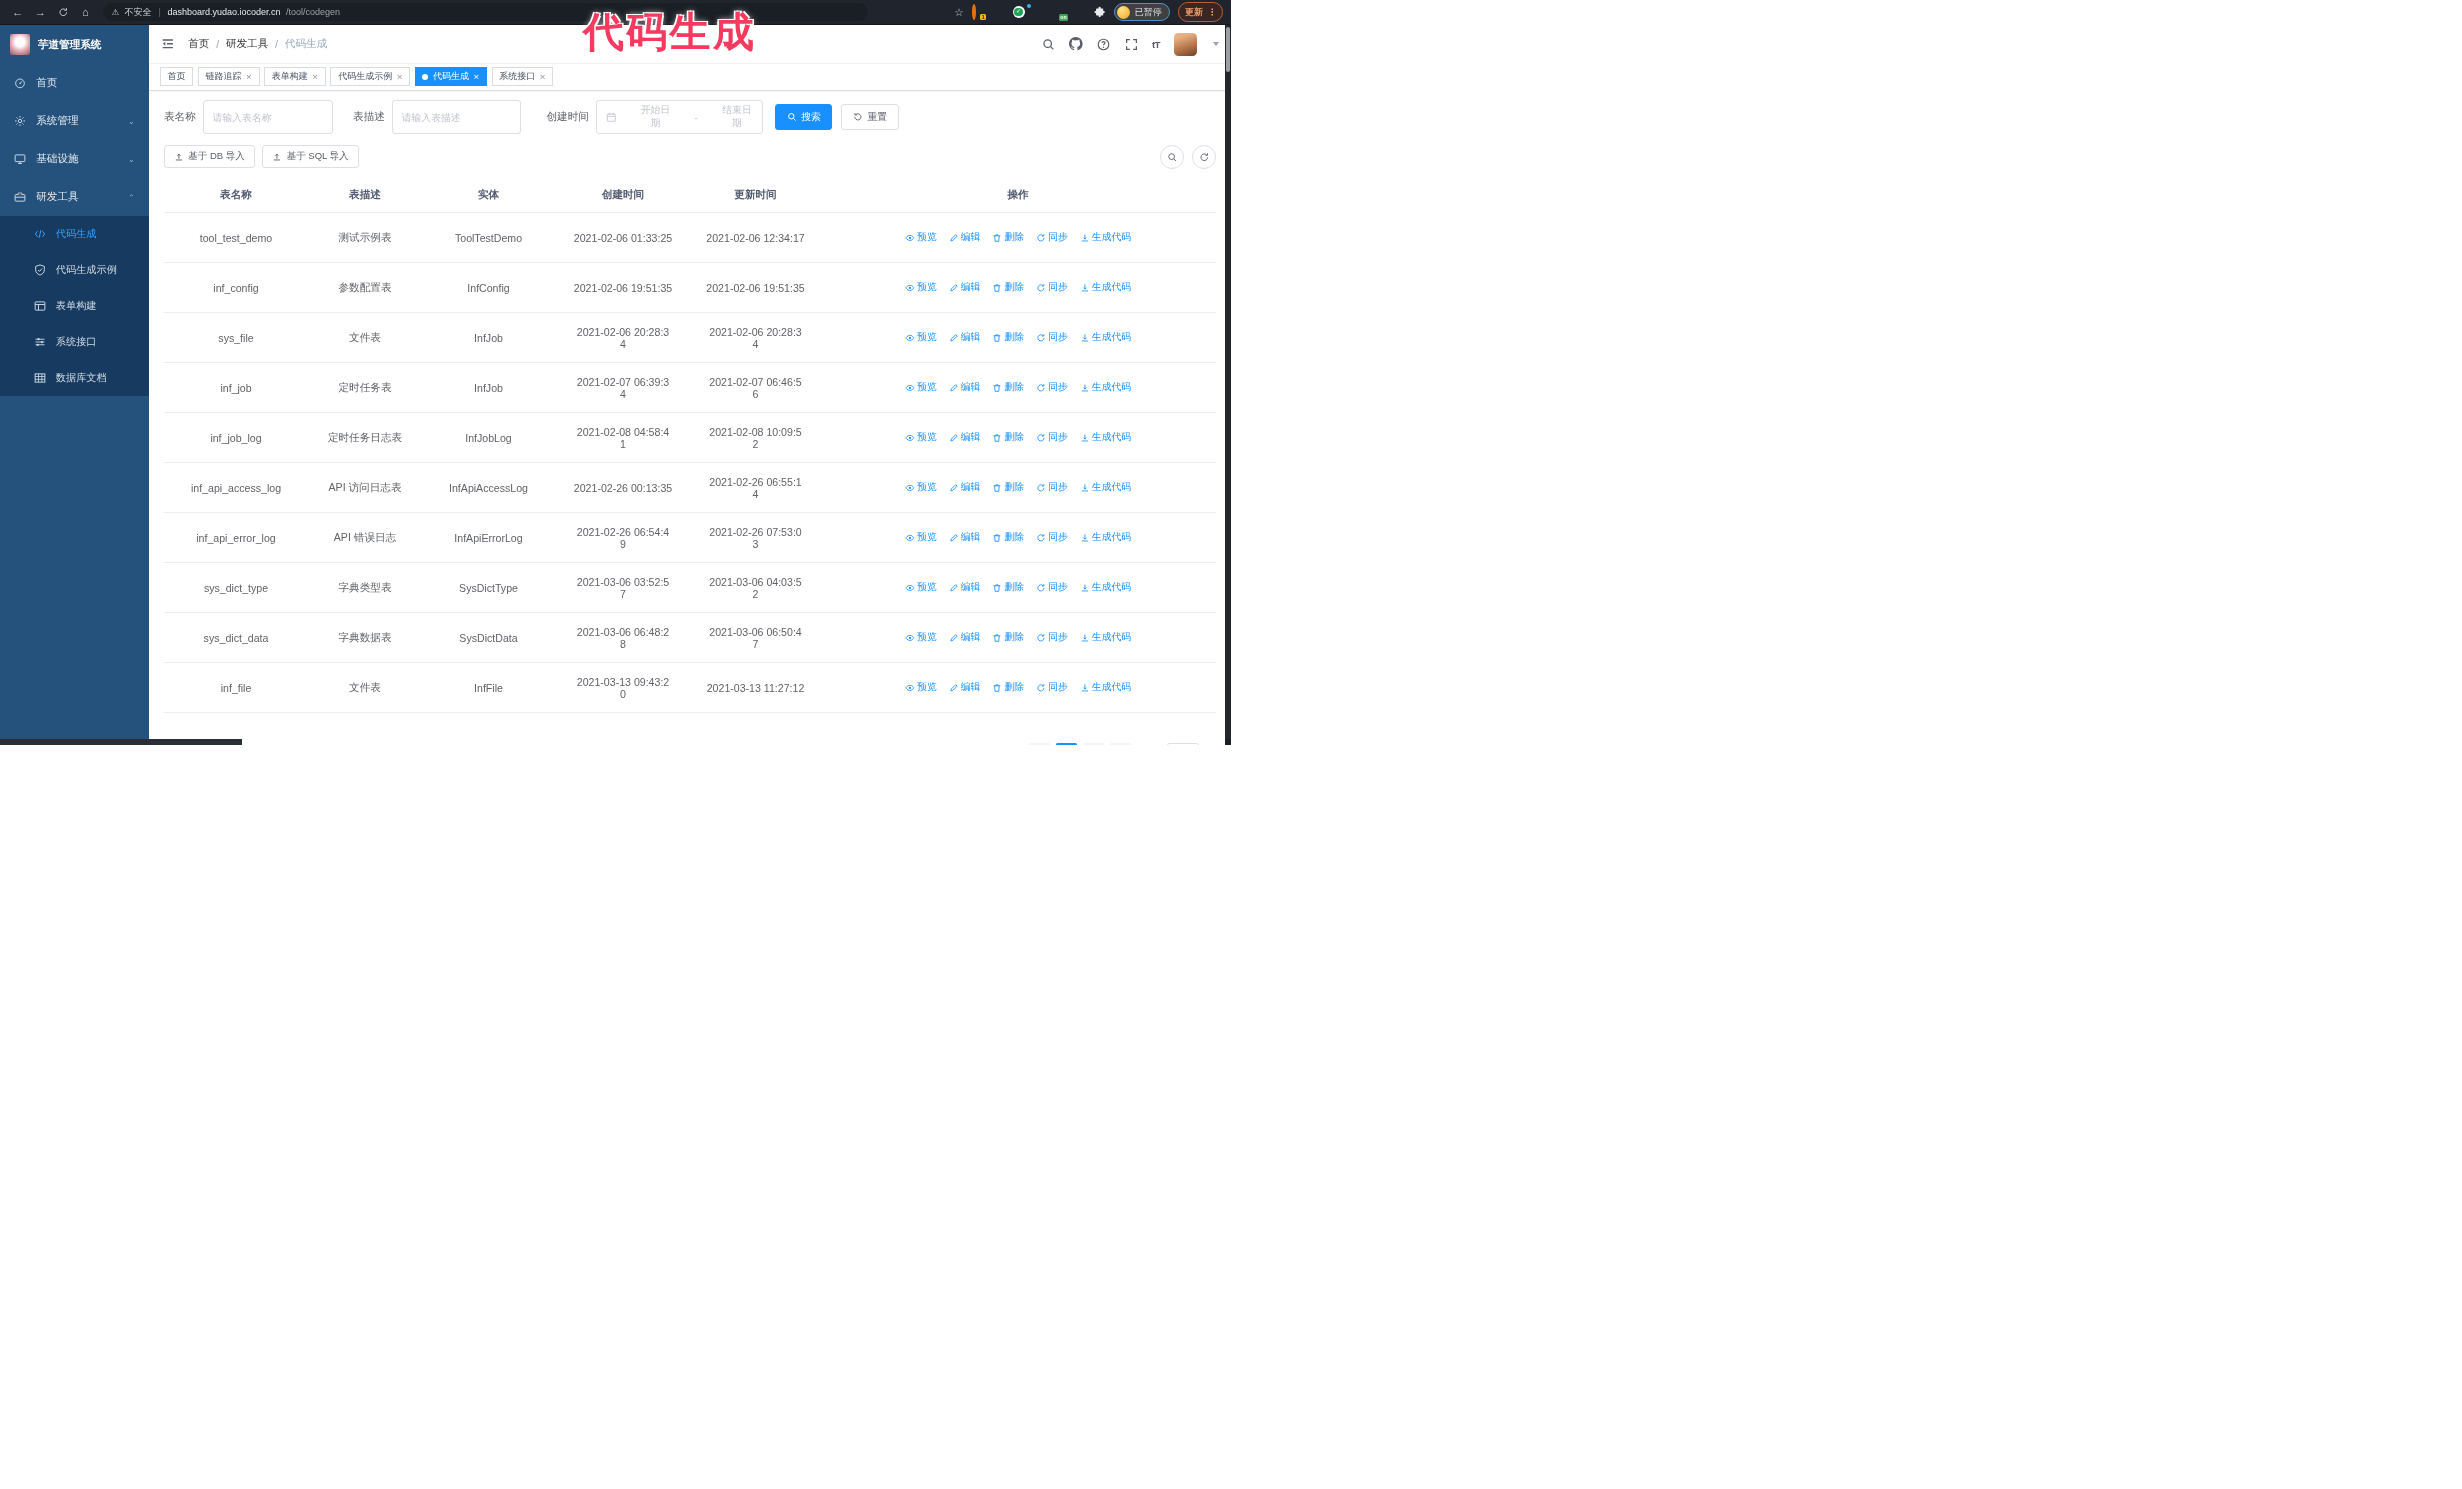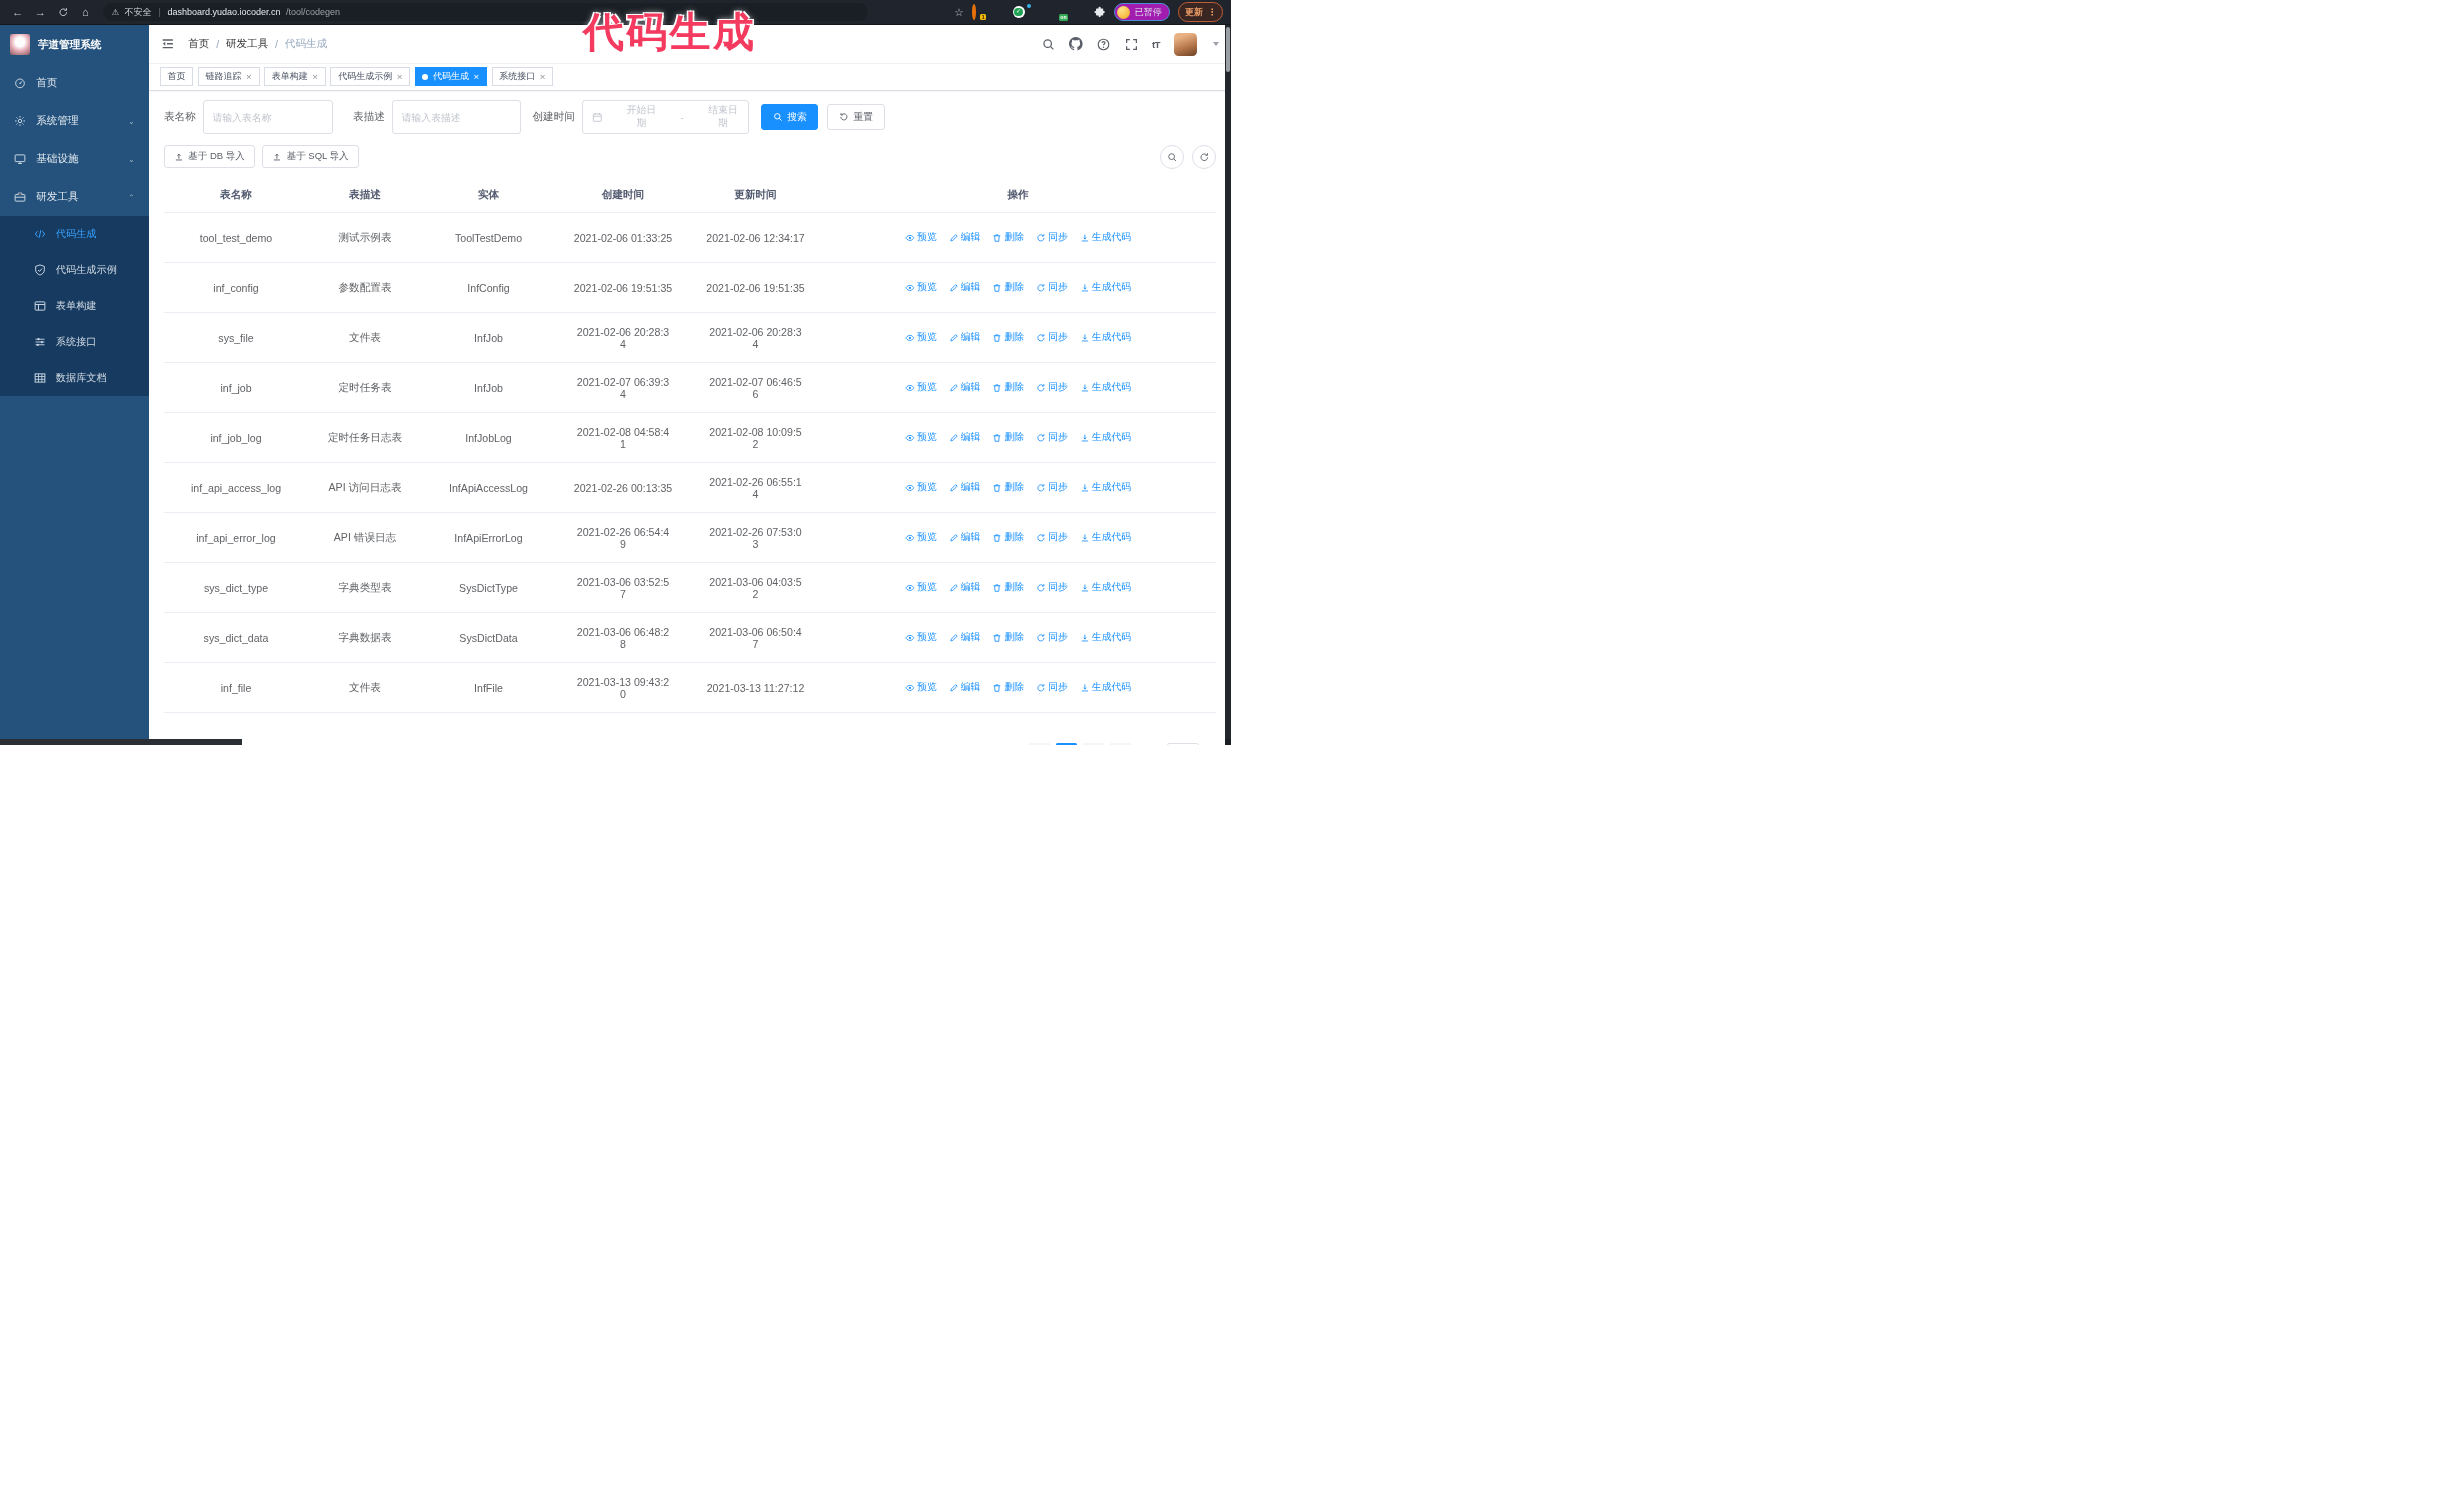--- a/index.html
+++ b/index.html
@@ -22,21 +22,21 @@
   .ext-gem { width:8.3px; height:8.3px; margin:1.5px; transform:rotate(45deg); background:linear-gradient(135deg,#bcd7ff,#3d8bff); border-radius:1.5px; }
   .ext-vcircle { width:12px; height:12px; background:#fff; border-radius:50%; display:flex; align-items:center; justify-content:center; }
   .ext-vcircle i { width:8.3px; height:8.3px; background:#21a356; border-radius:50%; display:block; position:relative; }
   .ext-vcircle i:after { content:"✓"; color:#fff; font-size:6px; position:absolute; left:1.5px; top:-0.8px; font-style:normal; }
   .ext-bars { width:10.6px; height:10.6px; margin-top:1.5px; background:linear-gradient(90deg,#aeb4bb 0 3px,transparent 3px 4.5px,#8a9097 4.5px 7.6px,transparent 7.6px 9px,#c7ccd2 9px 10.6px); position:relative; }
   .ext-bars:after { content:""; position:absolute; top:-2.3px; right:1.5px; width:4.5px; height:4.5px; background:#35b1e8; border-radius:50%; }
   .ext-dark { width:10.6px; height:9.8px; margin-top:0.8px; background:#3a3f44; border-radius:2.3px; position:relative; }
   .ext-on { position:absolute; right:-3px; bottom:-3px; background:#34a853; color:#fff; font-size:5.3px; line-height:6.8px; padding:0 1.5px; border-radius:1.5px; font-weight:bold; }
   .ext-octo { width:10.6px; height:10.6px; margin-top:0.8px; background:radial-gradient(circle at 35% 35%, #9ccf4e, #5ca32b); border-radius:50% 50% 42% 42%; }
   .ext-puzzle { color:#e8eaed; }
-  .profile-pill { display:flex; gap:4.5px; border:1.5px solid #4d8fd6; background:#a21caf; border-radius:9.8px; padding:1.5px 6.8px 1.5px 2.3px; color:#dde4ec; font-size:9px; }
+  .profile-pill { display:flex; gap:4.5px; border:1.5px solid #4d8fd6; background:#404040; border-radius:9.8px; padding:1.5px 6.8px 1.5px 2.3px; color:#dde4ec; font-size:9px; }
   .profile-face { width:13px; height:13px; border-radius:50%; background:radial-gradient(circle at 35% 30%, #ffe48a, #f6b73c 70%, #d88f1a); }
   .update-pill { display:flex; align-items:center; gap:4.5px; border:1.5px solid #c05e35; background:#392522; border-radius:9.8px; padding:2.3px 6px; color:#e89a63; font-size:9px; font-weight:bold; }
   .update-pill .dots { letter-spacing:0; font-weight:bold; }
 
   
   .app { display:flex; height:718px; }
   .sidebar { width:149px; flex-shrink:0; background:#24527c; display:flex; flex-direction:column; }
   .logo-row { height:39px; display:flex; align-items:center; gap:7.6px; padding:0 9.8px; flex-shrink:0; }
   .logo-img { width:20.5px; height:20.5px; border-radius:2.3px; background:radial-gradient(circle at 50% 38%, #fdfdfd 0 28%, #e9b3bb 52%, #8a545e 100%); }
   .app-title { color:#fff; font-size:10.6px; font-weight:bold; white-space:nowrap; }
@@ -68,21 +68,21 @@
   .tag.active .tag-close { color:#fff; }
   .tag-dot { width:6px; height:6px; border-radius:50%; background:#fff; }
 
   .content { flex:1; padding:9.8px 15px 0; min-width:0; }
   .search-row { display:flex; align-items:center; font-size:10.6px; color:#606266; }
   .f-label { margin-right:7.6px; white-space:nowrap; }
   .tbox { height:34px; border:0.8px solid #dcdfe6; border-radius:3px; background:#fff; display:flex; align-items:center; padding:0 8.3px; font-size:9.8px; }
   input.tbox { color:#606266; outline:none; }
   input.tbox::placeholder { color:#c0c4cc; }
   .w-name { width:130px; margin-right:19.7px; }
-  .w-desc { width:129px; margin-right:11px; }
+  .w-desc { width:129px; margin-right:25px; }
   .date-range { width:167px; gap:22px; color:#c0c4cc; }
   .date-range .icn { color:#c0c4cc; display:flex; }
   .date-range .ph { flex:1; text-align:center; }
   .date-range .dsep { color:#c0c4cc; }
   .btn { height:26px; display:inline-flex; align-items:center; gap:4.5px; padding:0 10.6px; border-radius:3px; font-size:9.8px; cursor:pointer; white-space:nowrap; border:0.8px solid #dcdfe6; background:#fff; color:#5a5e66; }
   .btn .icn { display:flex; }
   .btn-primary { background:#1890ff; border-color:#1890ff; color:#fff; margin-left:12px; }
   .btn-reset { margin-left:9px; }
 
   .toolbar-row { margin-top:10.6px; display:flex; align-items:center; }

